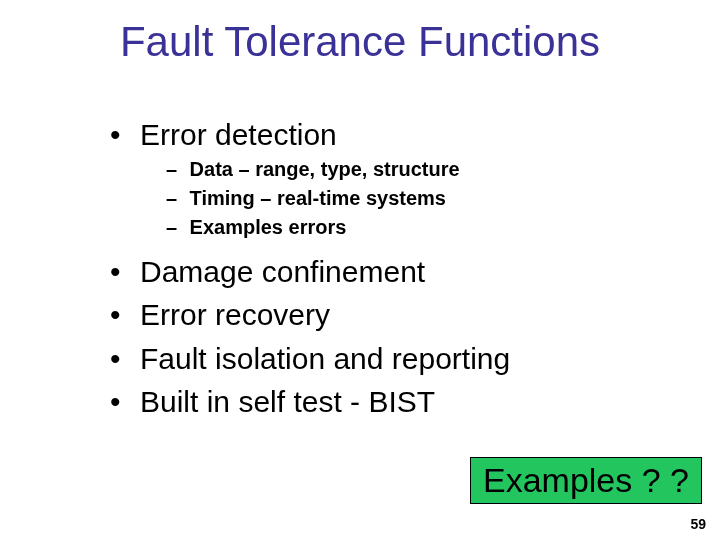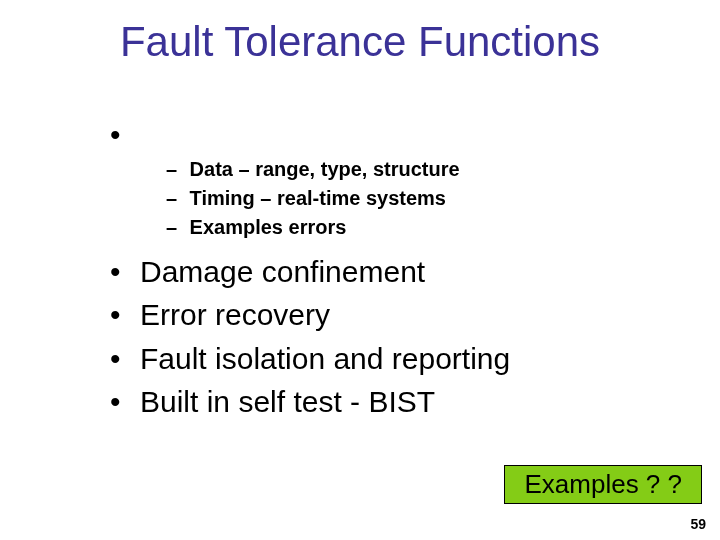--- a/index.html
+++ b/index.html
@@ -58,44 +58,45 @@
     display: inline-block;
     width: 18px;
   }
   .gap {
     height: 6px;
   }
   .examples {
     position: absolute;
     right: 18px;
     bottom: 36px;
-    padding: 3px 19px;
-    background: #84cc16;
+    padding: 3px 12px;
+    background: #22c55e;
     border: 1px solid #000000;
-    font-size: 26px;
+    font-size: 34px;
   }
   .pagenum {
     position: absolute;
     right: 14px;
     bottom: 8px;
     font-size: 14px;
     font-weight: bold;
   }
 </style>
 </head>
 <body>
 
 <div class="slide">
 
   <div class="title">Fault Tolerance Functions</div>
 
   <div class="body">
 
     <div class="l1">
       <span class="bullet">•</span>
+      <span>Error detection</span>
     </div>
 
     <div class="sub">
       <span class="dash">–</span>
       <span>Data – range, type, structure</span>
     </div>
     <div class="sub">
       <span class="dash">–</span>
       <span>Timing – real-time systems</span>
     </div>

